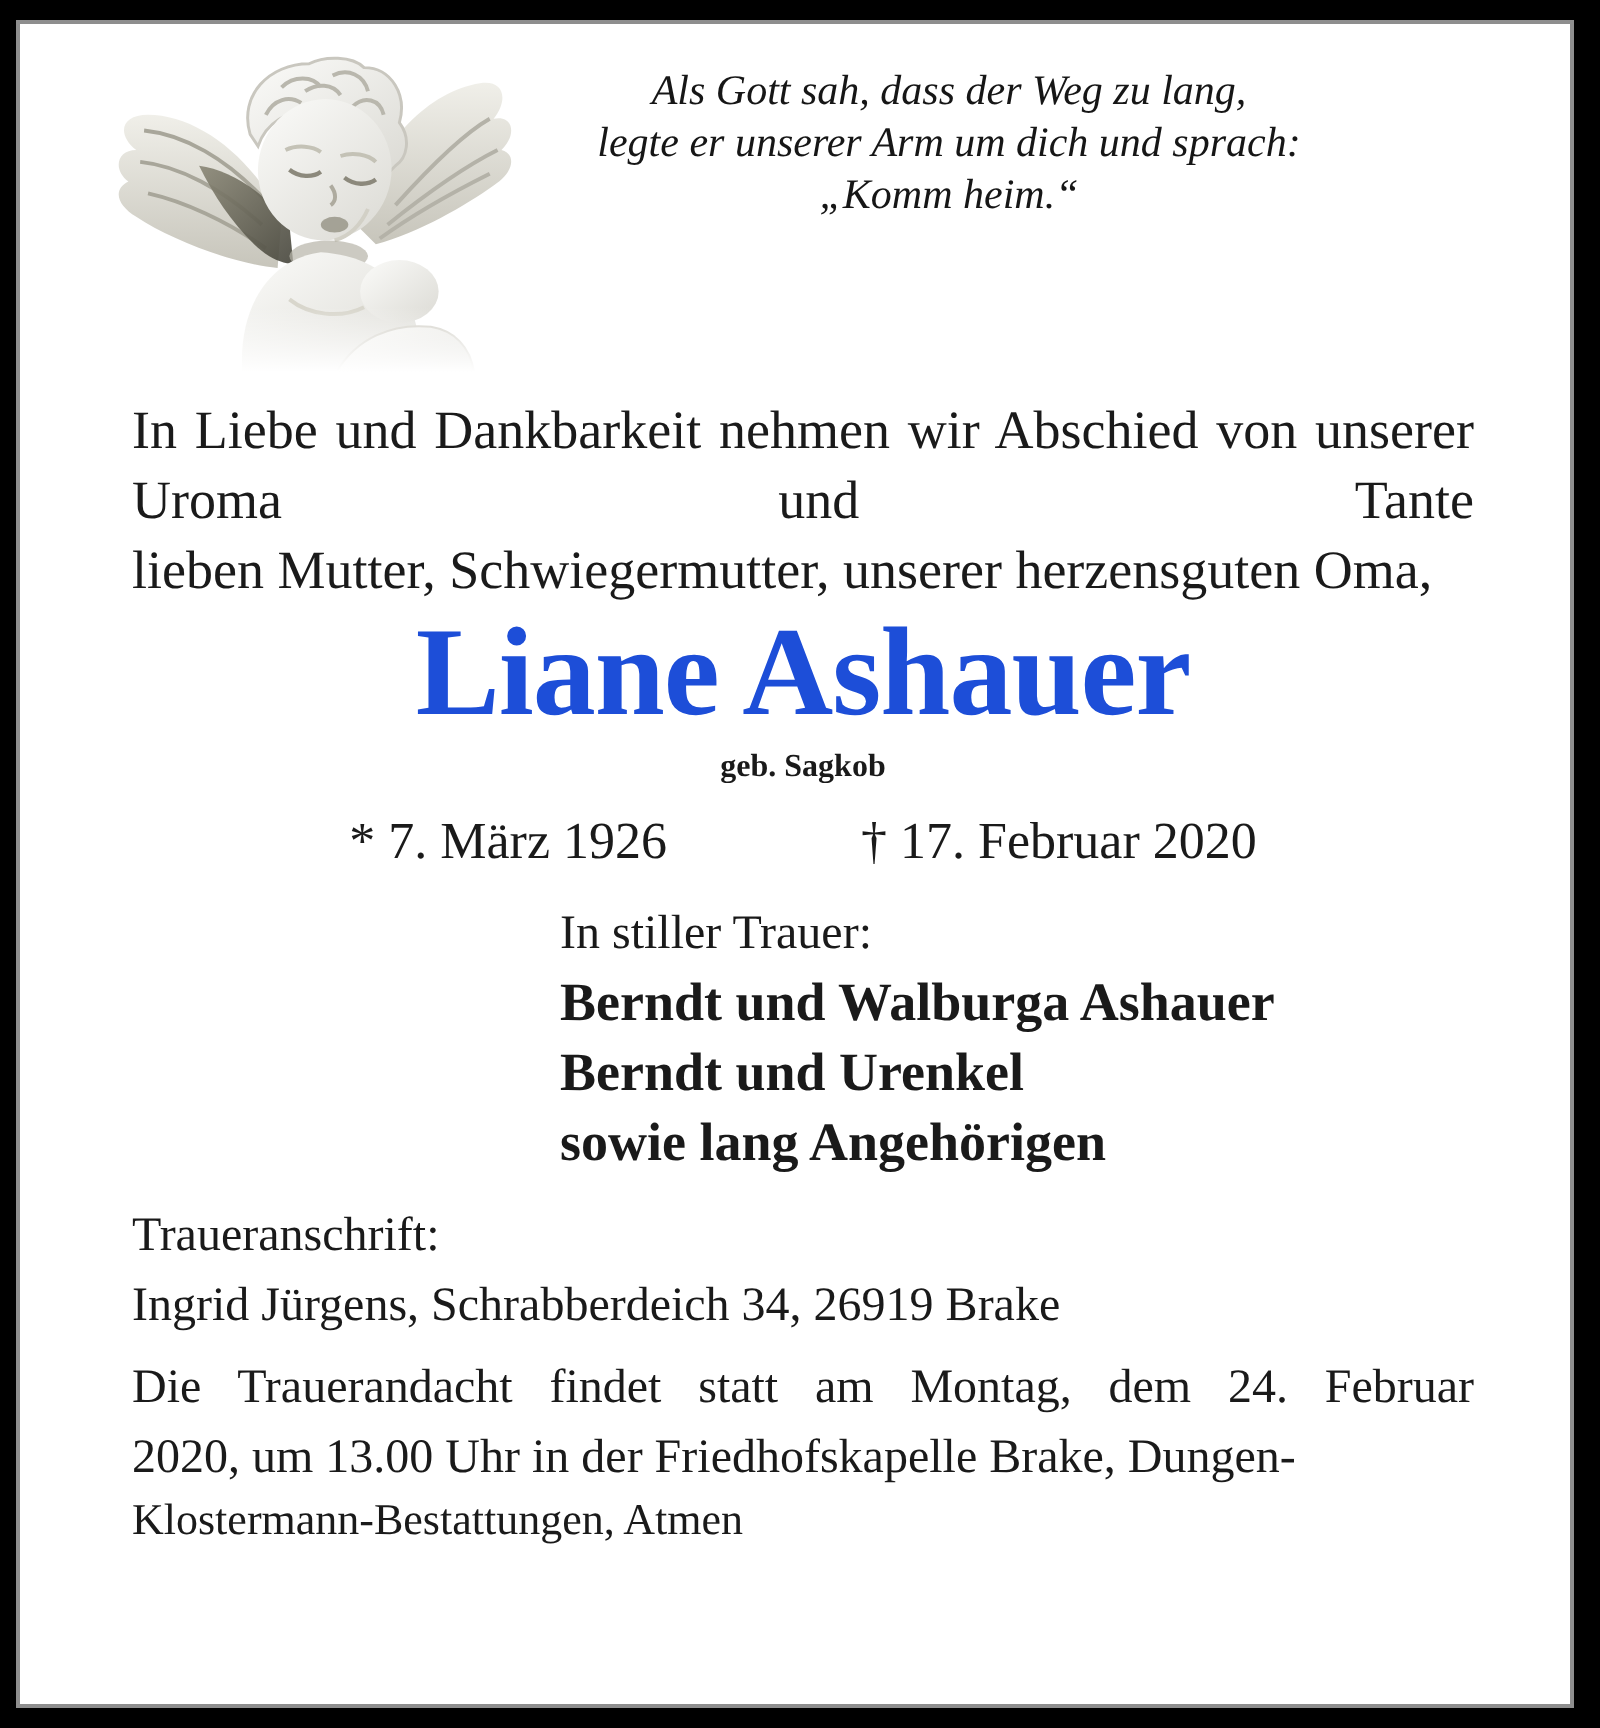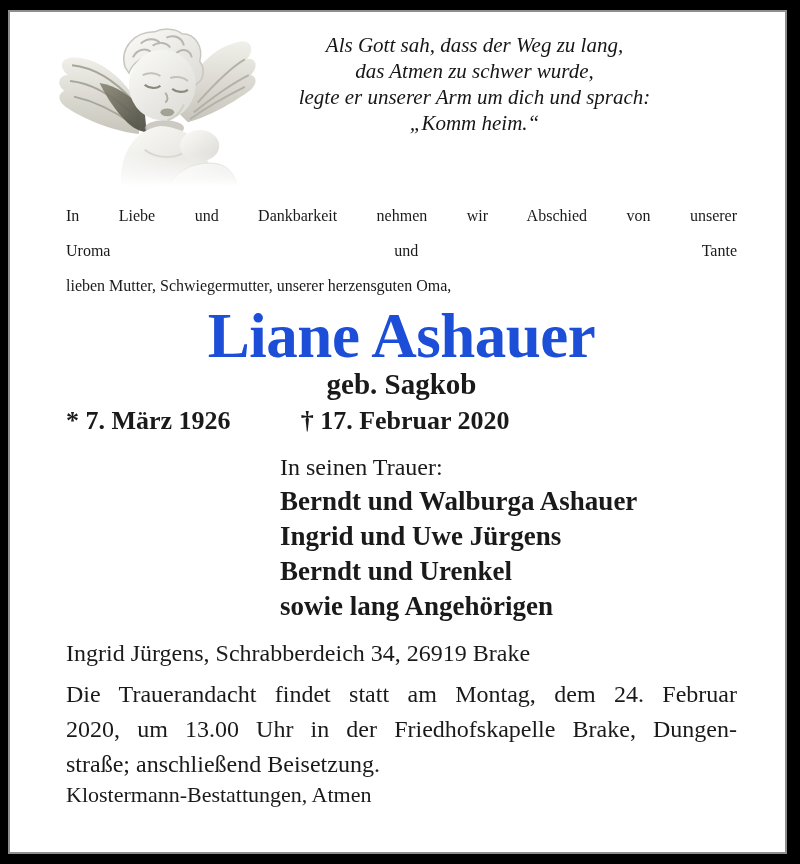--- a/index.html
+++ b/index.html
@@ -29,34 +29,34 @@
     font-size:21px;
     line-height:26px;
     text-align:center;
     margin-top:8px;
     padding-right:34px;
     color:#161616;
   }
   .line { display:block; }
   .justify .line { text-align:justify; text-align-last:justify; }
   .justify .line:last-child { text-align:justify; text-align-last:auto; }
-  .intro { margin-top:12px; font-size:16px; line-height:35px; }
+  .intro { margin-top:12px; font-size:27px; line-height:35px; }
   .name {
     text-align:center;
     font-size:63px;
     font-weight:bold;
     line-height:66px;
     margin-top:0;
     letter-spacing:-0.5px;
     color:#1d4ed8;
   }
-  .maiden { text-align:center; font-size:29px; font-weight:bold; line-height:30px; }
+  .maiden { text-align:center; font-size:16px; font-weight:bold; line-height:30px; }
   .dates {
-    display:flex; gap:70px;
-    font-size:26px; font-weight:bold; line-height:32px;
+    display:flex; justify-content:center; gap:97px;
+    font-size:26px; font-weight:normal; line-height:32px;
     margin-top:6px;
   }
   .mourning { margin-left:214px; margin-top:14px; }
   .mlabel { font-size:24px; line-height:33px; }
   .mourners { font-size:27px; font-weight:bold; line-height:35px; }
   .address-block { margin-top:12px; font-size:24px; line-height:35px; }
   .service { margin-top:6px; font-size:24px; line-height:35px; }
   .home { margin-top:0; font-size:22px; line-height:26px; }
 </style>
 </head>
@@ -108,56 +108,54 @@
           <ellipse cx="116" cy="106" rx="20" ry="8" fill="#b6b4a8" opacity="0.7"></ellipse>
           <path d="M72,165 C70,134 84,108 112,104 C144,106 160,126 162,150 L163,165 Z" fill="url(#g1)"></path>
           <ellipse cx="152" cy="124" rx="20" ry="16" fill="url(#g1)"></ellipse>
           <path d="M120,165 C130,148 148,140 168,142 C180,144 188,152 190,165 Z" fill="url(#g1)" stroke="#d4d2ca" stroke-width="1"></path>
           <path d="M96,128 C106,136 122,138 134,132" stroke="#d8d6cc" stroke-width="2" fill="none"></path>
           <rect x="0" y="132" width="215" height="33" fill="url(#g4)"></rect>
         </svg>
       </div>
       <div class="poem">
           <div class="line">Als Gott sah, dass der Weg zu lang,</div>
-          <div class="line">das Atmen zu schwer wurde,</div>
           <div class="line">legte er unserer Arm um dich und sprach:</div>
           <div class="line">„Komm heim.“</div>
         </div>
     </div>
 
     <div class="intro justify">
         <div class="line">In Liebe und Dankbarkeit nehmen wir Abschied von unserer</div>
         <div class="line">Uroma und Tante</div>
         <div class="line">lieben Mutter, Schwiegermutter, unserer herzensguten Oma,</div>
       </div>
 
     <div class="name">Liane Ashauer</div>
     <div class="maiden">geb. Sagkob</div>
 
     <div class="dates">
       <span>* 7. März 1926</span>
       <span>† 17. Februar 2020</span>
     </div>
 
     <div class="mourning">
-      <div class="mlabel">In seinen Trauer:</div>
+      <div class="mlabel">In stiller Trauer:</div>
       <div class="mourners">
           <div class="line">Berndt und Walburga Ashauer</div>
-          <div class="line">Ingrid und Uwe Jürgens</div>
           <div class="line">Berndt und Urenkel</div>
           <div class="line">sowie lang Angehörigen</div>
         </div>
     </div>
 
     <div class="address-block">
+      <div>Traueranschrift:</div>
       <div>Ingrid Jürgens, Schrabberdeich 34, 26919 Brake</div>
     </div>
 
     <div class="service justify">
         <div class="line">Die Trauerandacht findet statt am Montag, dem 24. Februar</div>
         <div class="line">2020, um 13.00 Uhr in der Friedhofskapelle Brake, Dungen-</div>
-        <div class="line">straße; anschließend Beisetzung.</div>
       </div>
 
     <div class="home">Klostermann-Bestattungen, Atmen</div>
 
   </div>
 </div>
 
 </body></html>

